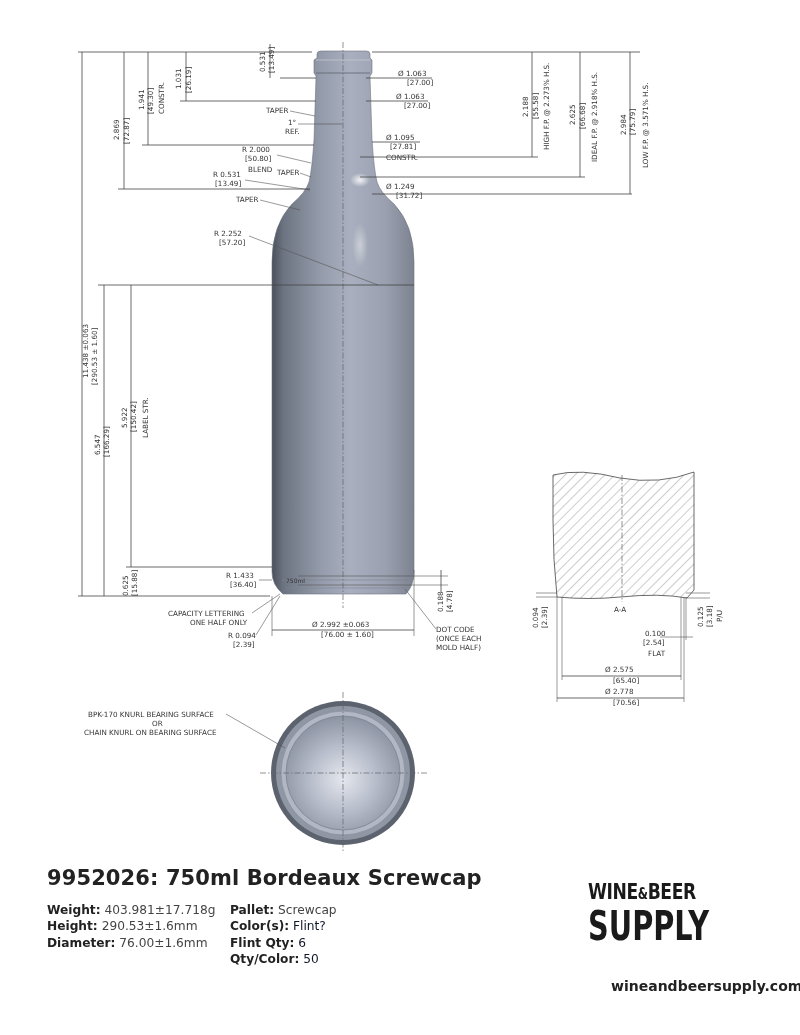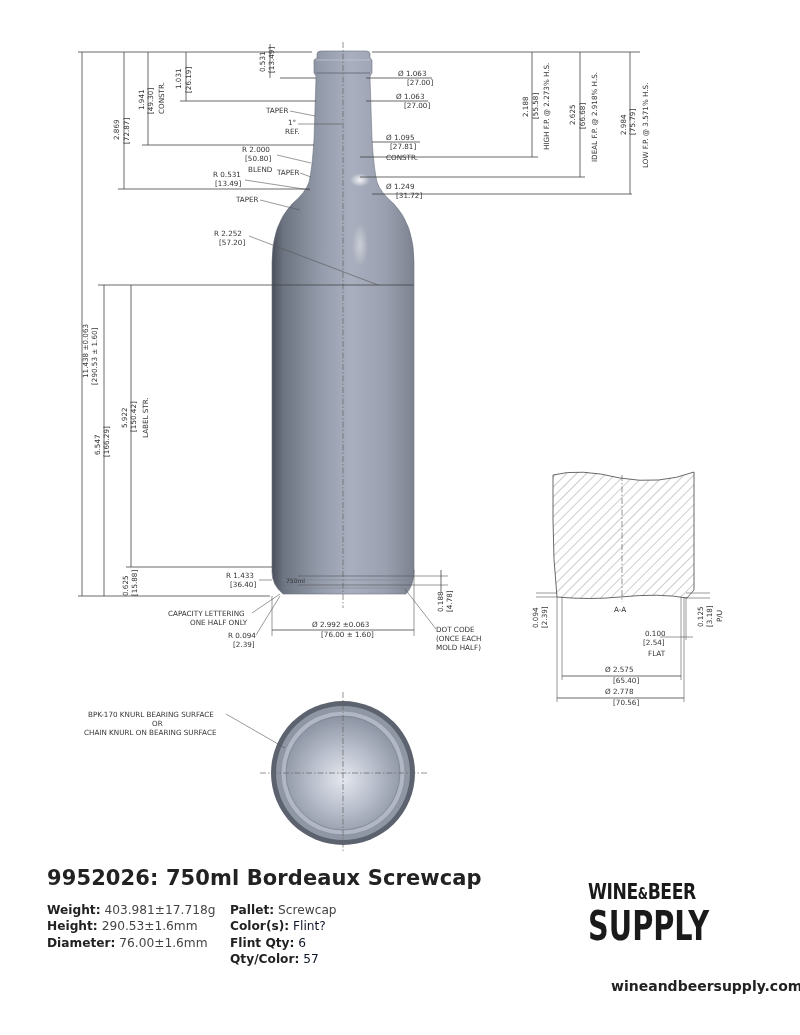--- a/index.html
+++ b/index.html
@@ -246,20 +246,20 @@
 <div id="specs-left" class="specs">
   <div><span class="k">Weight:</span> <span class="v">403.981±17.718g</span></div>
   <div><span class="k">Height:</span> <span class="v">290.53±1.6mm</span></div>
   <div><span class="k">Diameter:</span> <span class="v">76.00±1.6mm</span></div>
 </div>
 
 <div id="specs-right" class="specs">
   <div><span class="k">Pallet:</span> <span class="v">Screwcap</span></div>
   <div><span class="k">Color(s):</span> <span class="v accent">Flint?</span></div>
   <div><span class="k">Flint Qty:</span> <span class="v accent">6</span></div>
-  <div><span class="k">Qty/Color:</span> <span class="v accent">57</span></div>
+  <div><span class="k">Qty/Color:</span> <span class="v accent">50</span></div>
 </div>
 
 <div id="logo">
   <div class="l1"><span>WINE</span><span class="amp">&amp;</span><span>BEER</span></div>
   <div class="l2">SUPPLY</div>
 </div>
 <div id="site">wineandbeersupply.com</div>
 
 </body></html>

